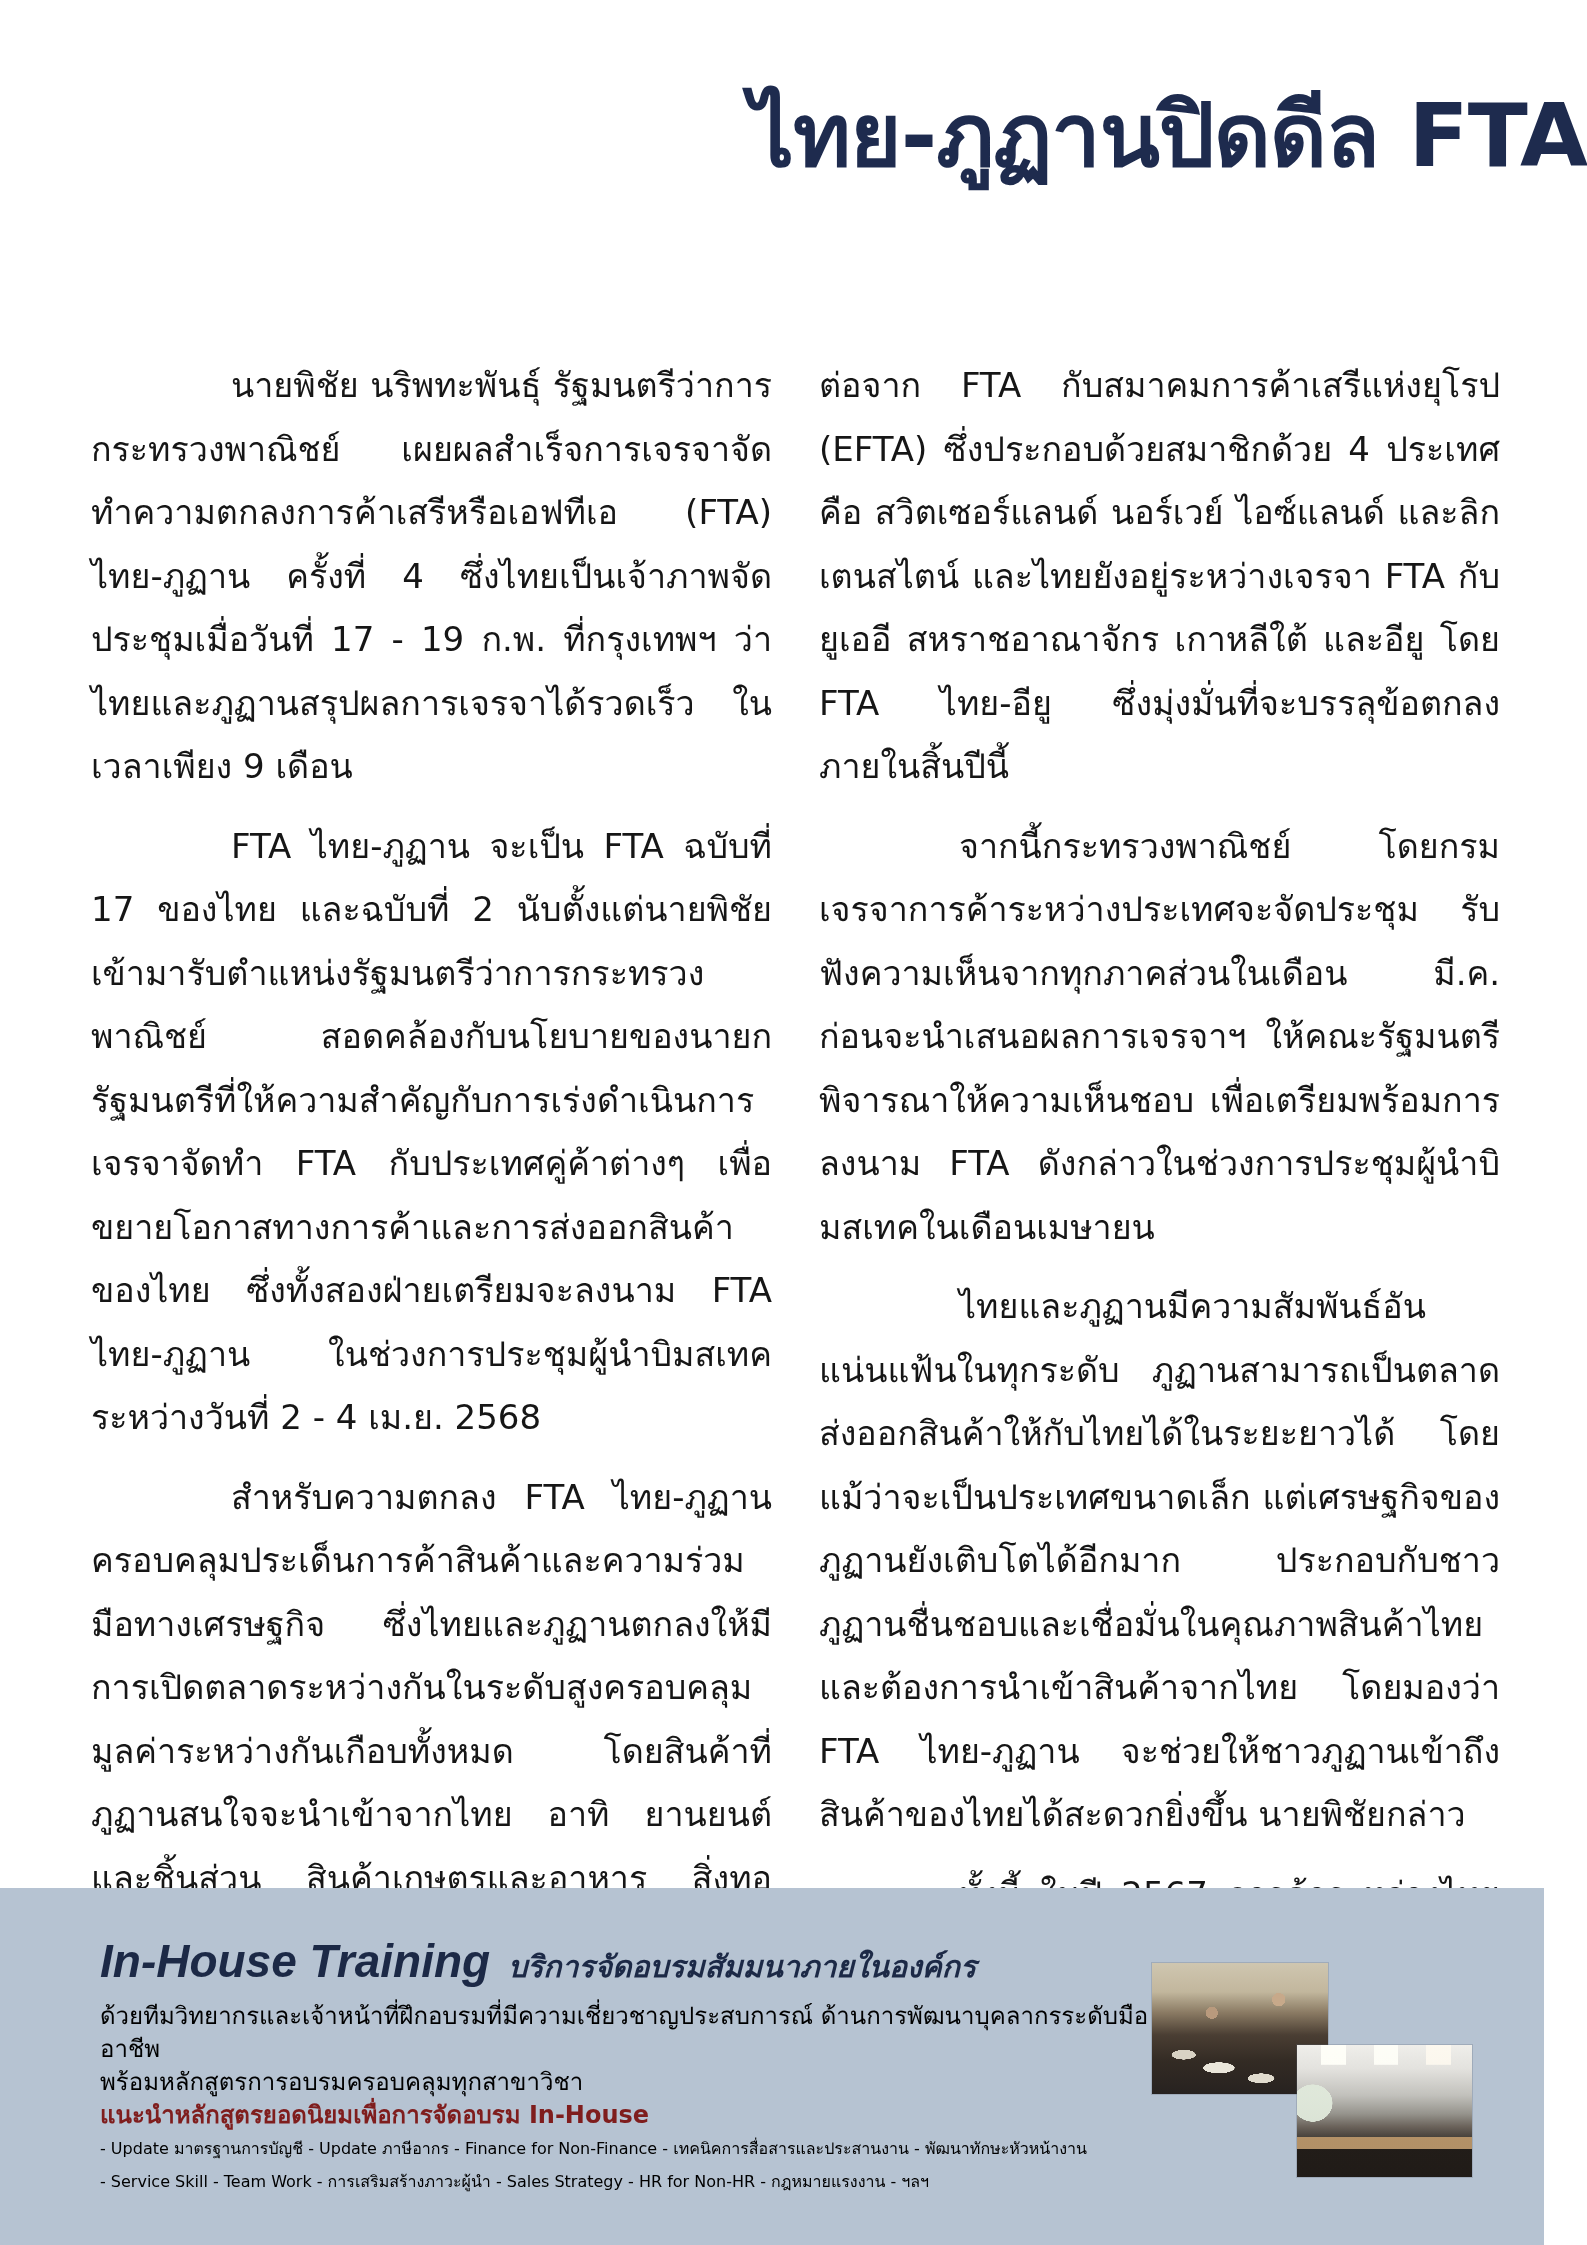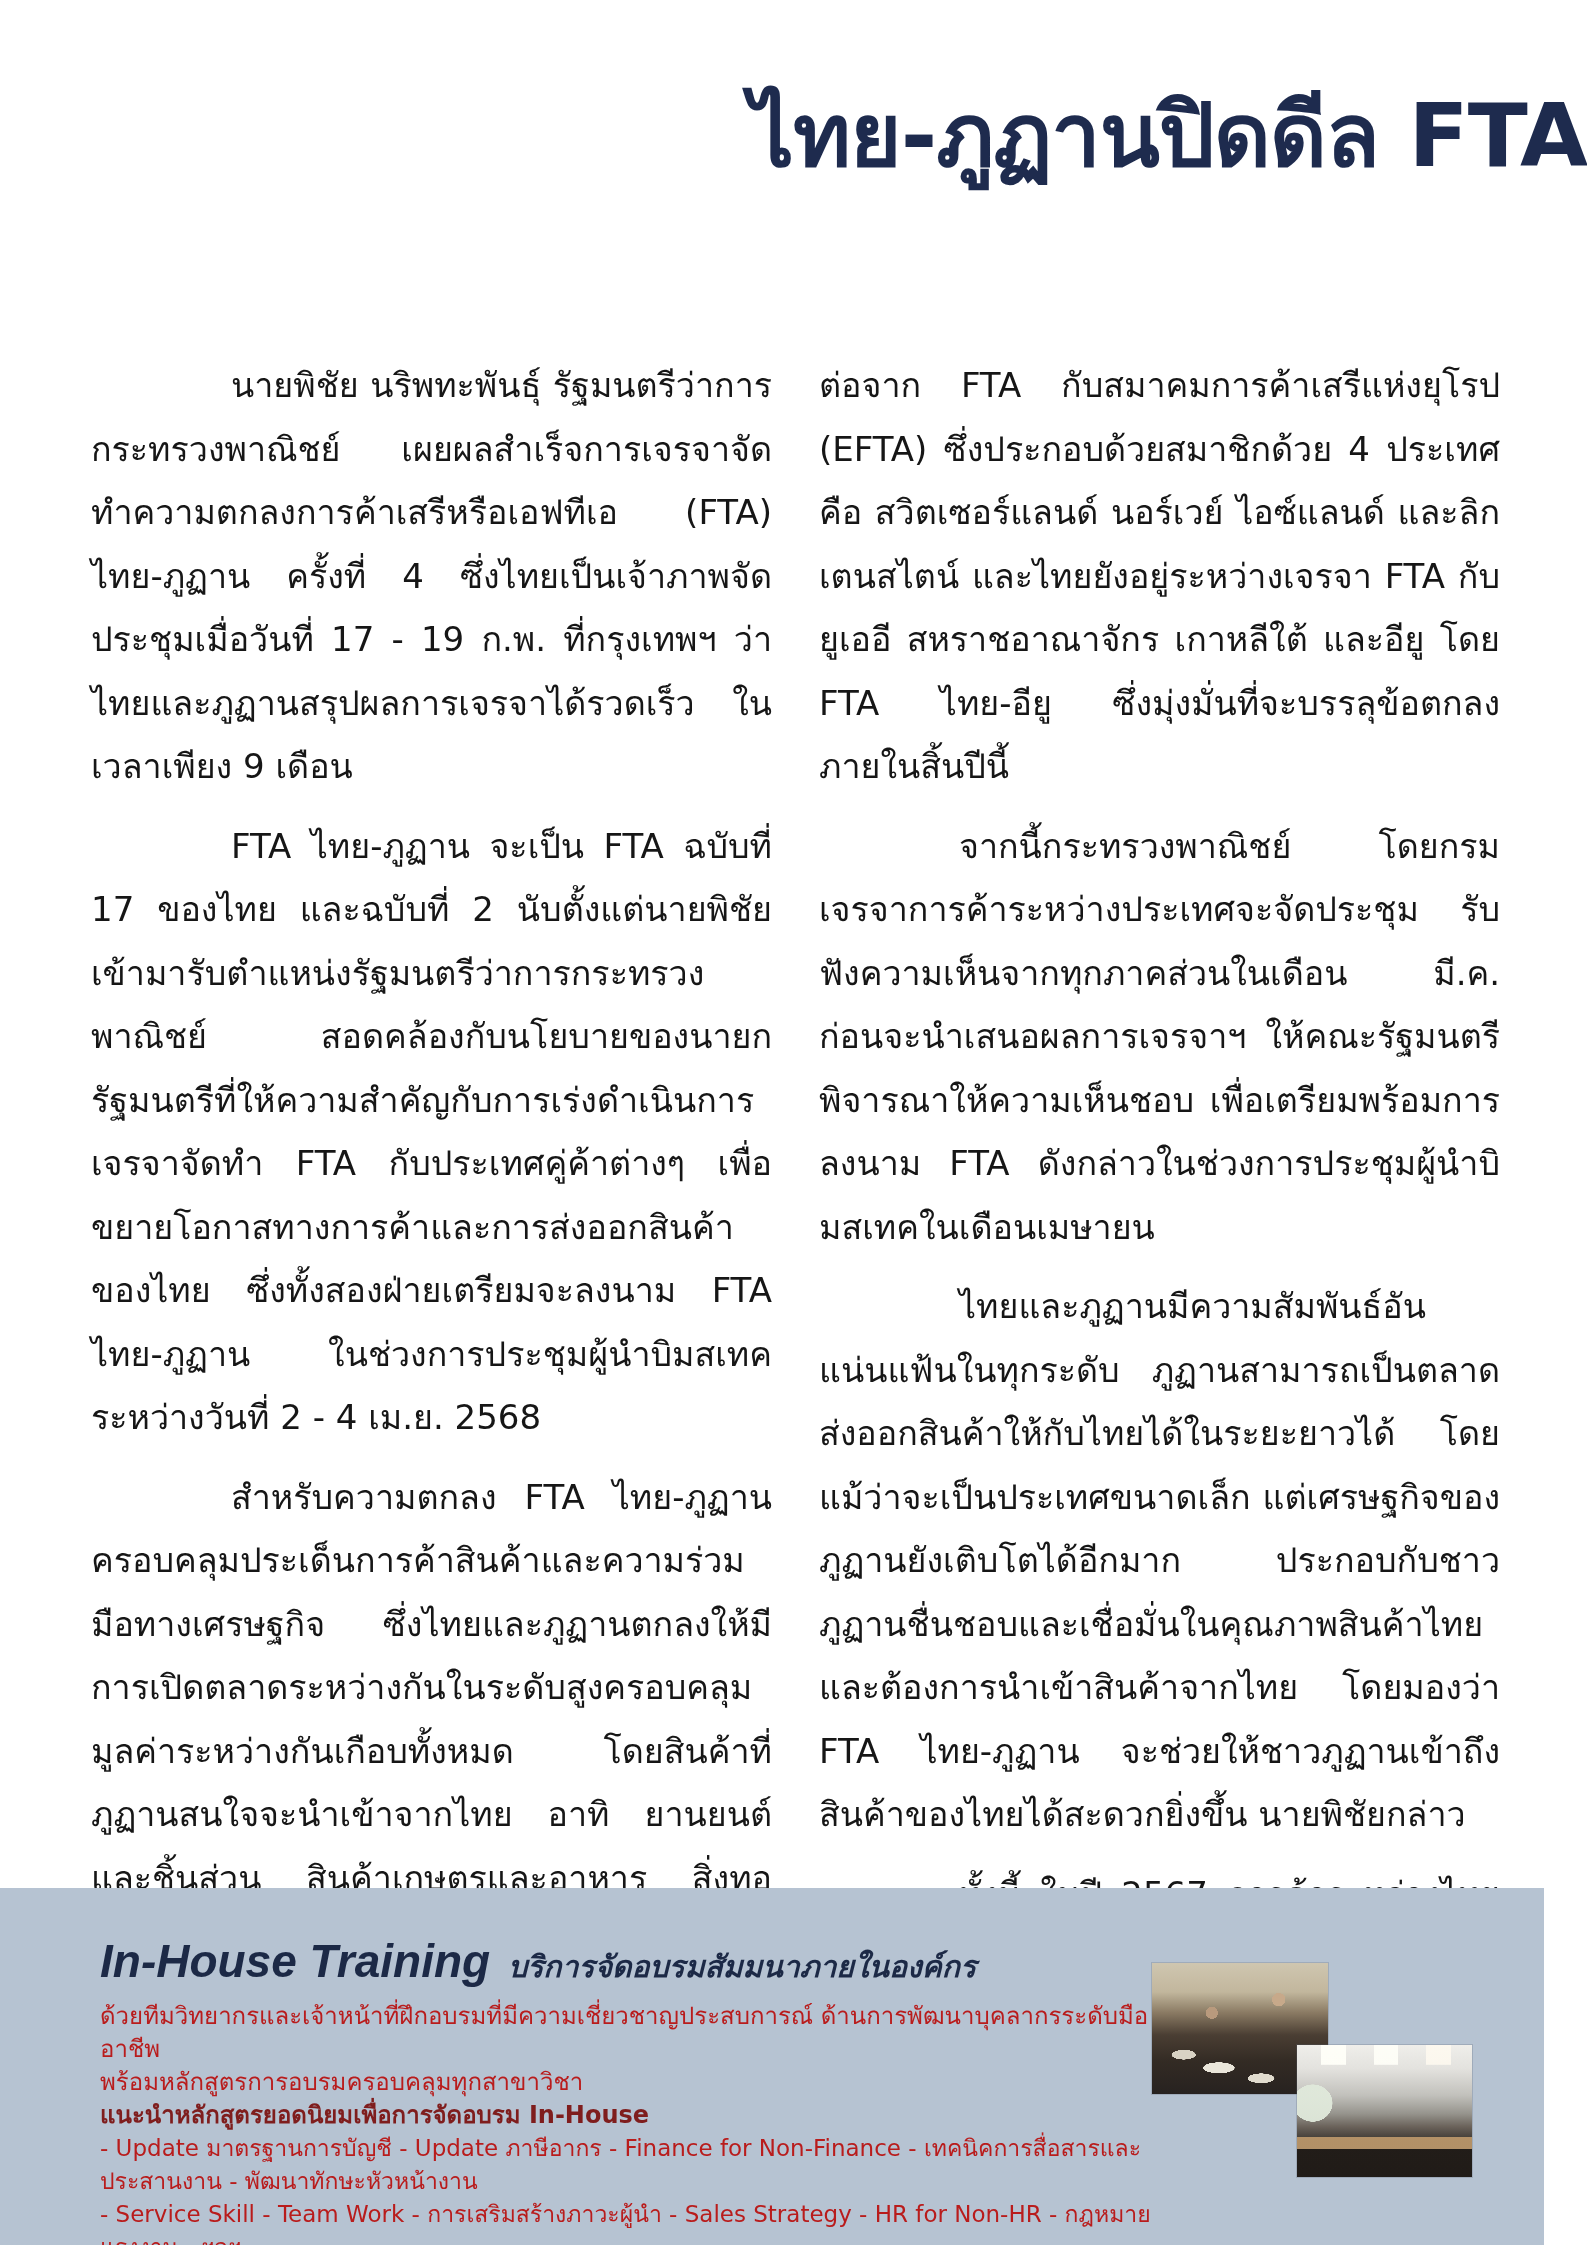--- a/index.html
+++ b/index.html
@@ -47,25 +47,25 @@
     font-size:46px;color:#1c2946;
     margin-right:18px;
   }
   .f-head-th{
     font-style:italic;font-weight:bold;
     font-size:30px;color:#1c2946;
   }
   .f-line{
     margin:0;padding:0;
     font-size:24px;line-height:33px;
-    color:#b91c1c;
+    color:#000000;
     width:1075px;
   }
   .f-bold{font-weight:bold;color:#7f1d1d;}
-  .f-small{font-size:23px;}
+  .f-small{font-size:16px;}
   
   .photo{
     position:absolute;
     box-shadow:0 0 0 1px rgba(90,100,115,.25);
   }
   .photo1{
     left:1152px;top:75px;   
     width:176px;height:131px;
     z-index:1;
     background:

